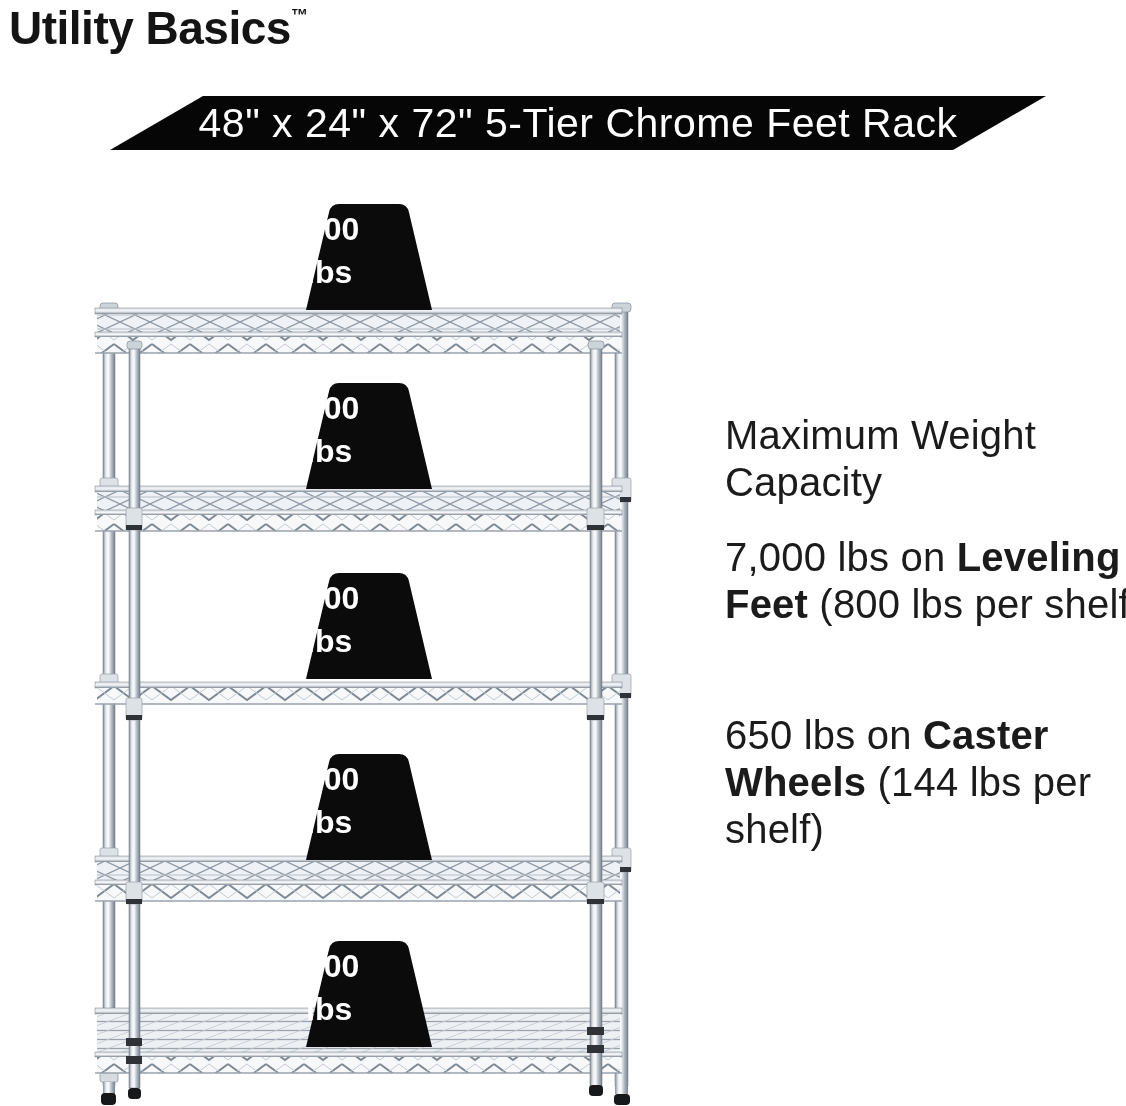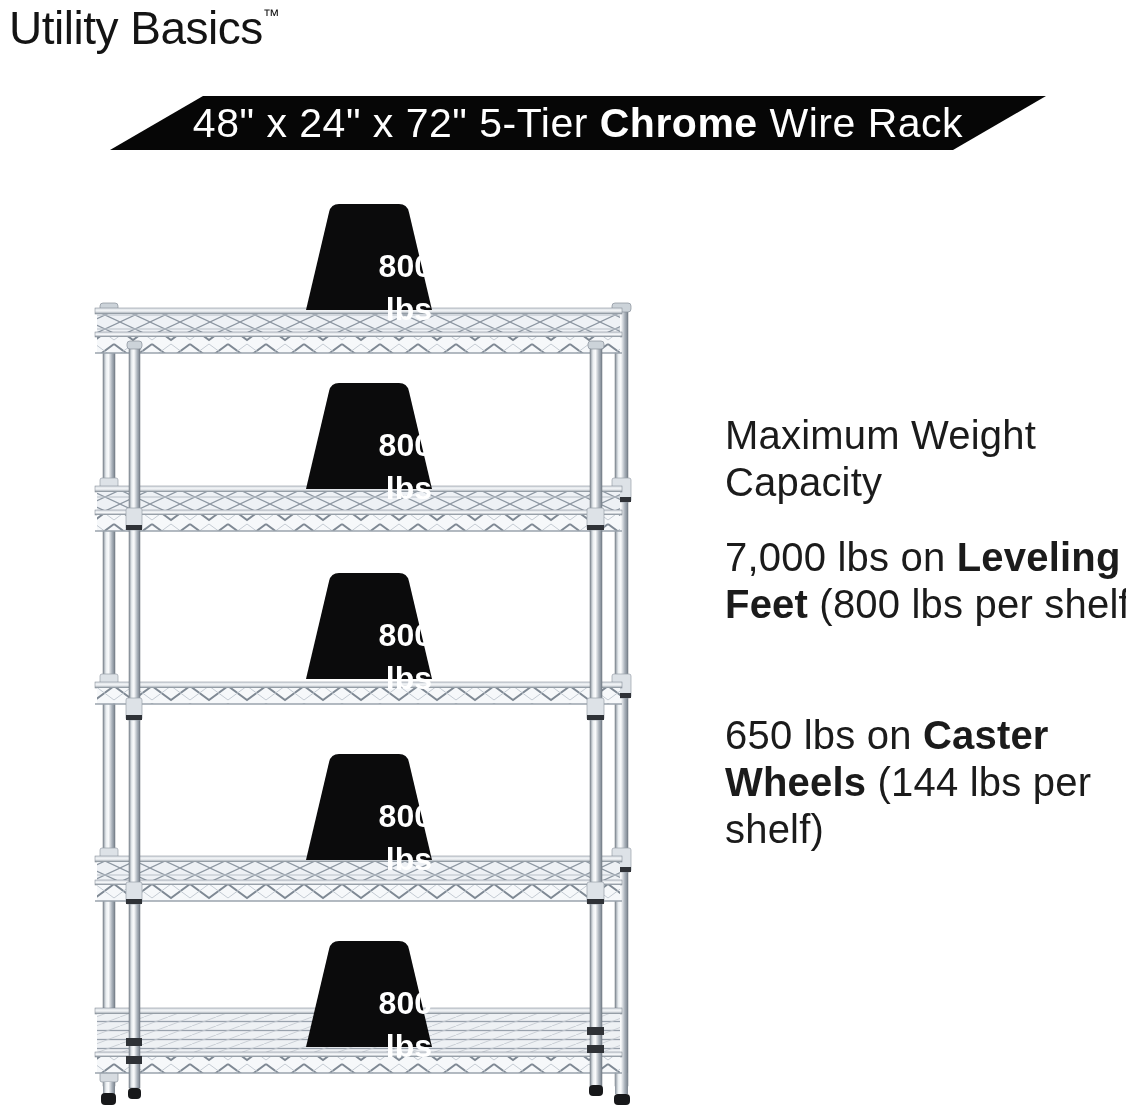--- a/index.html
+++ b/index.html
@@ -4,49 +4,49 @@
 <style>
   :root{
     --banner-bg:#060606; --banner-text:#ffffff;
     --weight-fill:#0b0b0c; --weight-text:#ffffff;
     --text:#1b1b1b; --chrome-line:#8a939f; --foot:#17181a;
   }
   *{margin:0;padding:0;box-sizing:border-box;}
   html,body{width:1126px;height:1106px;background:#ffffff;overflow:hidden;}
   body{position:relative;font-family:"Liberation Sans","DejaVu Sans",sans-serif;color:var(--text);}
 
-  .logo{position:absolute;left:9px;top:2px;font-size:46px;line-height:1.15;color:#141414;letter-spacing:-0.5px;z-index:5;}
+  .logo{position:absolute;left:9px;top:2px;font-size:46px;line-height:1.15;color:#141414;letter-spacing:-0.5px;z-index:5;font-weight:bold;}
   .logo sup{font-size:17px;vertical-align:23px;letter-spacing:0;}
 
   .banner{position:absolute;left:110px;top:96px;width:936px;height:54px;z-index:5;
     background:var(--banner-bg);
     clip-path:polygon(93px 0,936px 0,843px 100%,0 100%);
     display:flex;align-items:center;justify-content:center;
     color:var(--banner-text);font-size:41px;letter-spacing:0.5px;white-space:pre;}
-  .banner b{font-weight:700;text-align:center;}
+  .banner b{font-weight:400;text-align:center;}
 
   .rack-svg{position:absolute;left:0;top:0;z-index:1;}
 
   .weight{position:absolute;left:306px;width:126px;height:106px;z-index:2;}
   .weight svg{position:absolute;inset:0;}
-  .wtxt{position:absolute;inset:0;padding-top:13px;text-align:right;
-    color:var(--weight-text);font-weight:700;font-size:32px;line-height:43px;margin-top:28px;}
+  .wtxt{position:absolute;inset:0;padding-top:4px;text-align:left;
+    color:var(--weight-text);font-weight:700;font-size:32px;line-height:43px;}
 
   .info{position:absolute;left:725px;width:420px;z-index:5;font-size:40px;line-height:47px;letter-spacing:0.2px;color:var(--text);}
   .info b{font-weight:700;}
   .info-heading{top:412px;}
   .info-leveling{top:534px;}
   .info-caster{top:712px;}
 </style>
 </head>
 <body>
 
 <div class="logo"><span>Utility Basics</span><sup>™</sup></div>
 
-<div class="banner"><span>48" x 24" x 72" 5-Tier </span><b>Chrome</b><span> Wire Rack</span></div>
+<div class="banner"><span>48" x 24" x 72" 5-Tier </span><b>Chrome</b><span> Feet Rack</span></div>
 
 <svg class="rack-svg" width="1126" height="1106" viewBox="0 0 1126 1106">
   <defs>
     <linearGradient id="pg" x1="0" y1="0" x2="1" y2="0">
       <stop offset="0" stop-color="#848d97"></stop>
         <stop offset="0.25" stop-color="#e9edf0"></stop>
       <stop offset="0.45" stop-color="#fbfcfd"></stop>
         <stop offset="0.75" stop-color="#aab2bb"></stop>
       <stop offset="1" stop-color="#79828c"></stop>
     </linearGradient>

